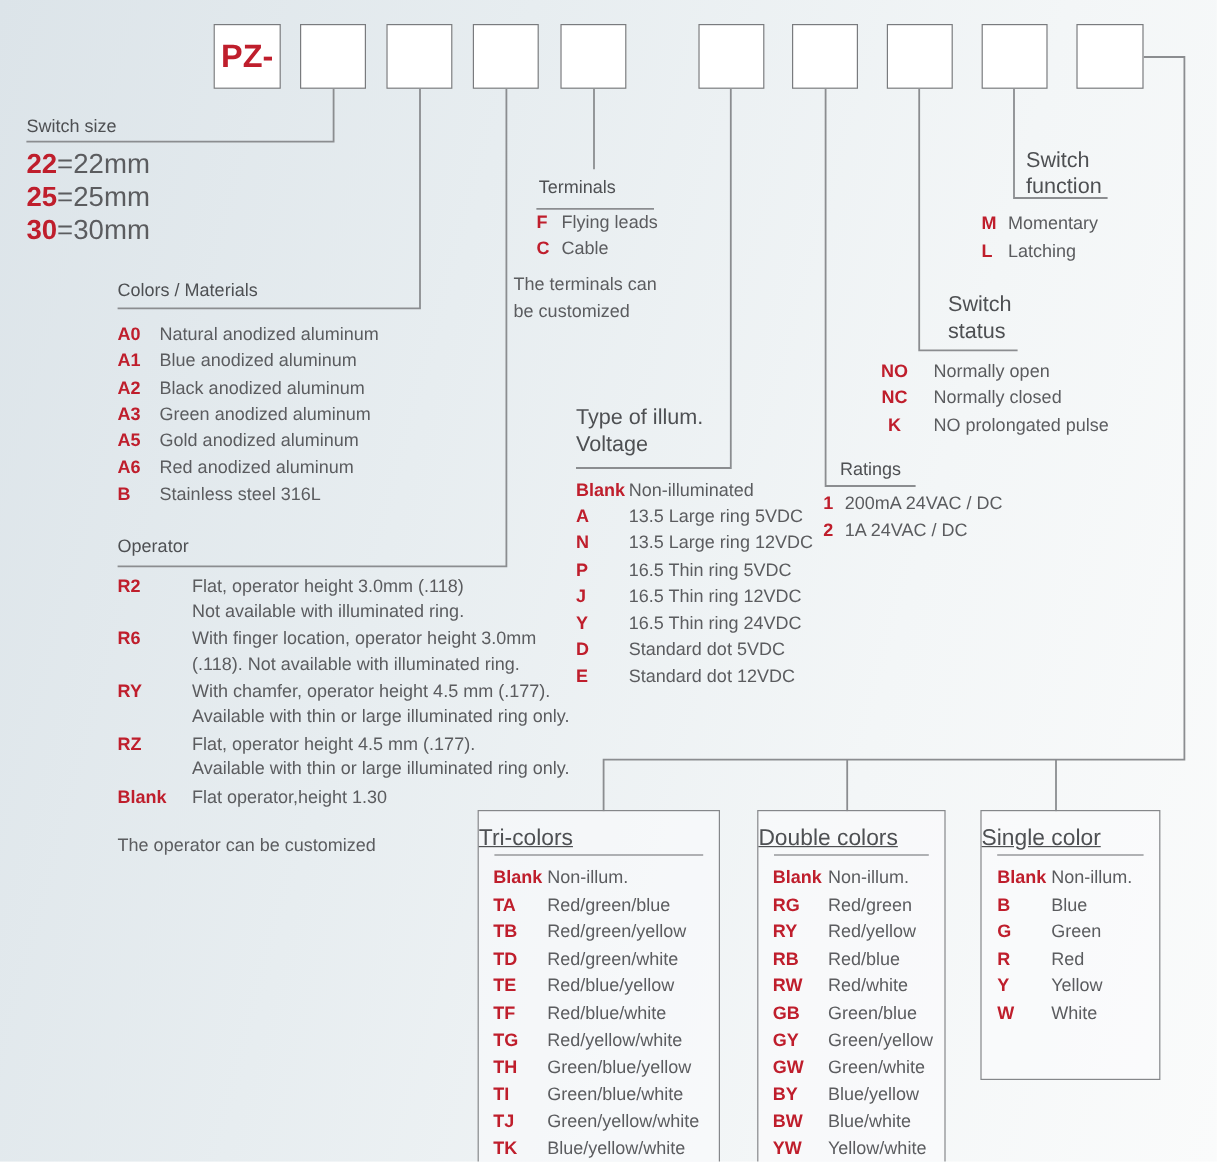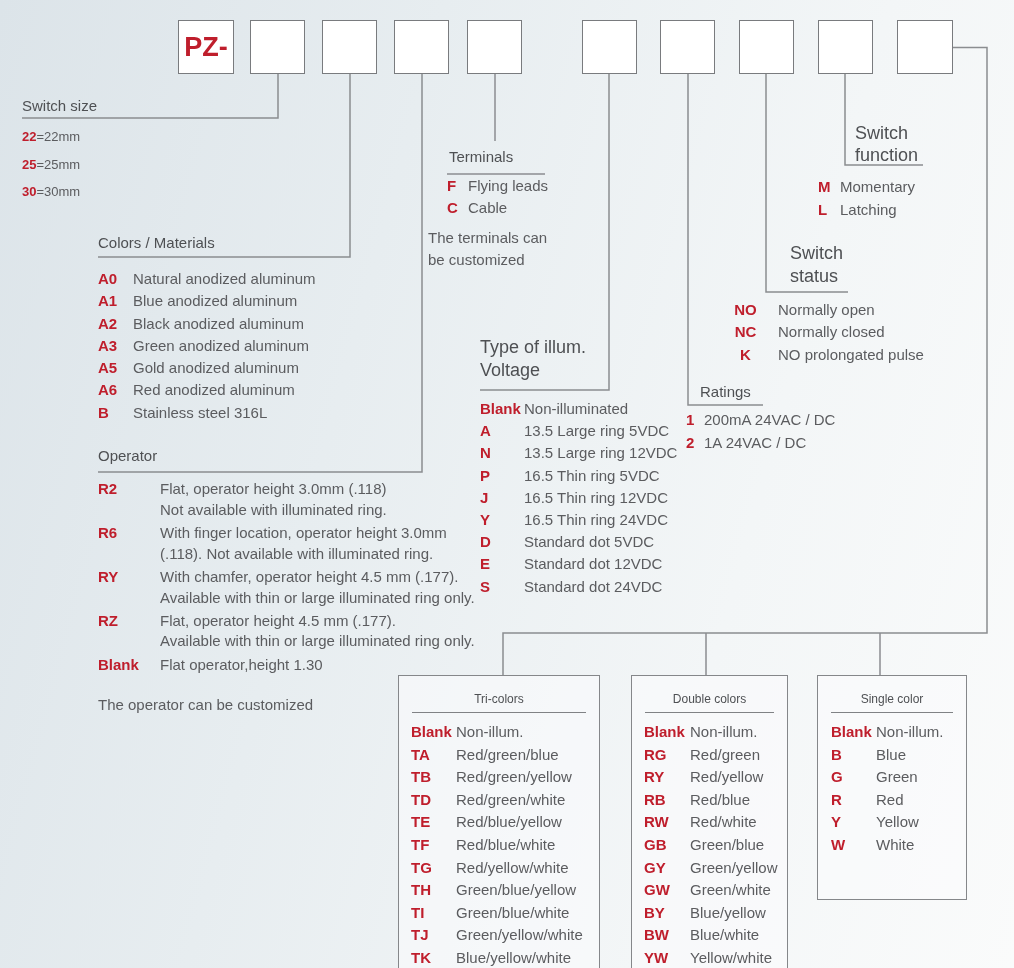--- a/index.html
+++ b/index.html
@@ -35,22 +35,22 @@
   .w-stat  .code{width:29px;text-align:center;margin-right:18px;}
   .w-func  .code{width:22px;}
   .oper-row{margin-bottom:2.5px;}
   .oper-lines{display:inline-block;vertical-align:top;}
   
   .cbox{
     position:absolute;box-sizing:border-box;
     border:1.5px solid #85878a;
     background:rgba(251,252,253,0.55);
   }
-  .cbox-title{position:absolute;top:11px;left:0;right:0;text-align:center;
-    font-size:12px;line-height:24px;color:#4e5053;}
+  .cbox-title{position:absolute;top:11px;left:0;right:0;
+    font-size:19px;line-height:24px;color:#4e5053;text-decoration:underline;}
   .cbox-divider{position:absolute;top:36px;left:13px;right:13px;
     border-top:1.6px solid #808285;}
   .cbox-rows{position:absolute;top:45px;font-size:15px;white-space:nowrap;}
 </style>
 </head>
 <body>
 
 <div id="canvas">
 
   <svg class="lines" width="1014" height="968" viewBox="0 0 1014 968" fill="none" stroke="#8b8d90" stroke-width="1.5">
@@ -75,21 +75,21 @@
   <div class="pbox" style="left:322px"></div>
   <div class="pbox" style="left:394px"></div>
   <div class="pbox" style="left:467px"></div>
   <div class="pbox" style="left:582px"></div>
   <div class="pbox" style="left:660px"></div>
   <div class="pbox" style="left:739px"></div>
   <div class="pbox" style="left:818px"></div>
   <div class="pbox" style="left:897px;width:56px"></div>
 
   <div class="sec-title" style="left:22px;top:95px">Switch size</div>
-  <div class="rows" style="left:22px;top:123px;line-height:27.5px;font-size:13px">
+  <div class="rows" style="left:22px;top:123px;line-height:27.5px;font-size:23px">
 
       <div class="row"><span class="code">22</span><span class="desc">=22mm</span></div>
 
       <div class="row"><span class="code">25</span><span class="desc">=25mm</span></div>
 
       <div class="row"><span class="code">30</span><span class="desc">=30mm</span></div>
     </div>
 
   <div class="sec-title" style="left:98px;top:232px">Colors / Materials</div>
   <div class="rows w-colors" style="left:98px;top:268px;line-height:22.3px">
@@ -152,21 +152,20 @@
       <div class="row"><span class="code">P</span><span class="desc">16.5 Thin ring 5VDC</span></div>
 
       <div class="row"><span class="code">J</span><span class="desc">16.5 Thin ring 12VDC</span></div>
 
       <div class="row"><span class="code">Y</span><span class="desc">16.5 Thin ring 24VDC</span></div>
 
       <div class="row"><span class="code">D</span><span class="desc">Standard dot 5VDC</span></div>
 
       <div class="row"><span class="code">E</span><span class="desc">Standard dot 12VDC</span></div>
 
-      <div class="row"><span class="code">S</span><span class="desc">Standard dot 24VDC</span></div>
     </div>
 
   <div class="sec-title" style="left:700px;top:381px">Ratings</div>
   <div class="rows w-rate" style="left:686px;top:409px;line-height:22.5px">
 
       <div class="row"><span class="code">1</span><span class="desc">200mA 24VAC / DC</span></div>
 
       <div class="row"><span class="code">2</span><span class="desc">1A 24VAC / DC</span></div>
     </div>
 

